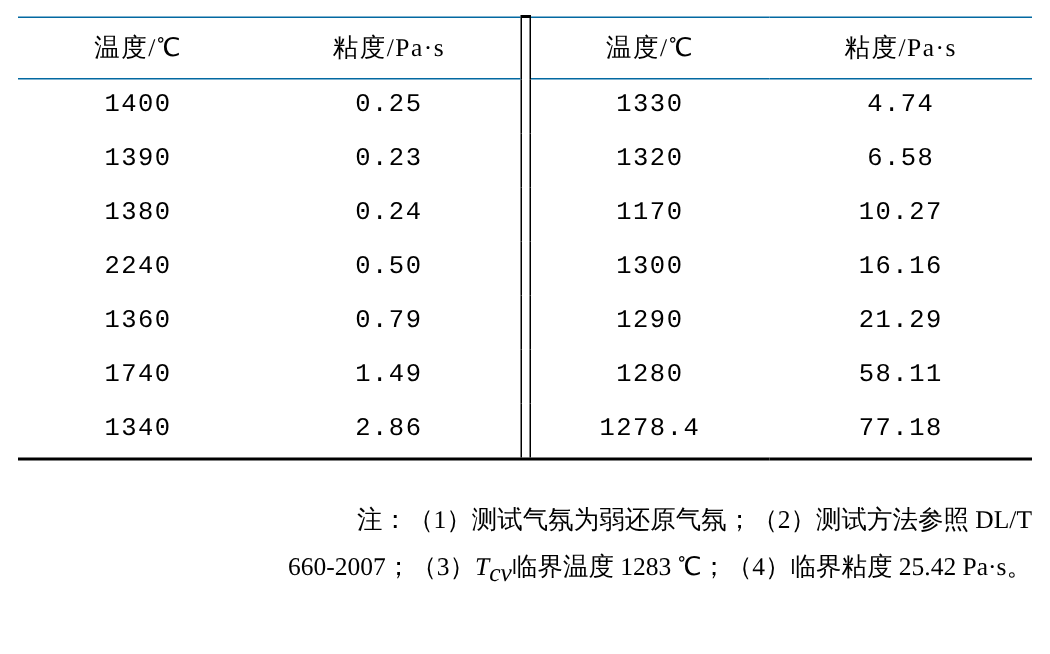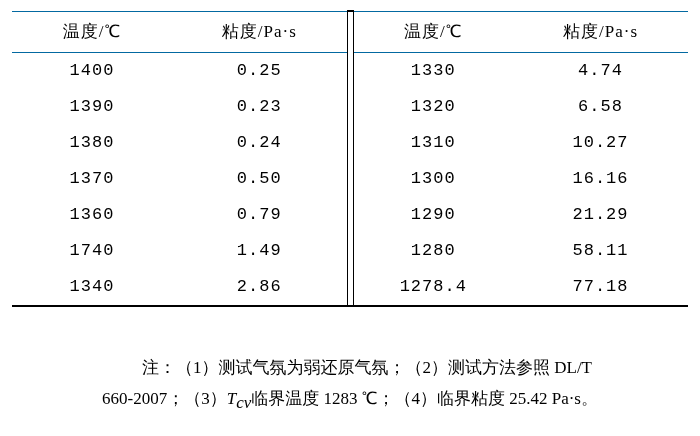--- a/index.html
+++ b/index.html
@@ -64,25 +64,25 @@
   }
   .col-temp { width: 160px; }
   .col-visc { width: 175px; }
   .num {
     font-family: Liberation Mono, monospace;
     letter-spacing: 2px;
   }
   .note {
     position: absolute;
     left: 12px;
-    top: 352px;
+    top: 331px;
     width: 676px;
     font-size: 17px;
     line-height: 31px;
-    text-align: center;
+    text-align: right;
   }
   .note .line1 {
     text-indent: 34px;
   }
   .note .line2 {
     text-indent: 0px;
   }
   .ital {
     font-style: italic;
   }
@@ -127,25 +127,25 @@
           <td class="num">1390</td>
           <td class="num">0.23</td>
           <td class="divider"></td>
           <td class="num">1320</td>
           <td class="num">6.58</td>
         </tr>
         <tr class="body-row">
           <td class="num">1380</td>
           <td class="num">0.24</td>
           <td class="divider"></td>
-          <td class="num">1310</td>
+          <td class="num">1170</td>
           <td class="num">10.27</td>
         </tr>
         <tr class="body-row">
-          <td class="num">1370</td>
+          <td class="num">2240</td>
           <td class="num">0.50</td>
           <td class="divider"></td>
           <td class="num">1300</td>
           <td class="num">16.16</td>
         </tr>
         <tr class="body-row">
           <td class="num">1360</td>
           <td class="num">0.79</td>
           <td class="divider"></td>
           <td class="num">1290</td>

